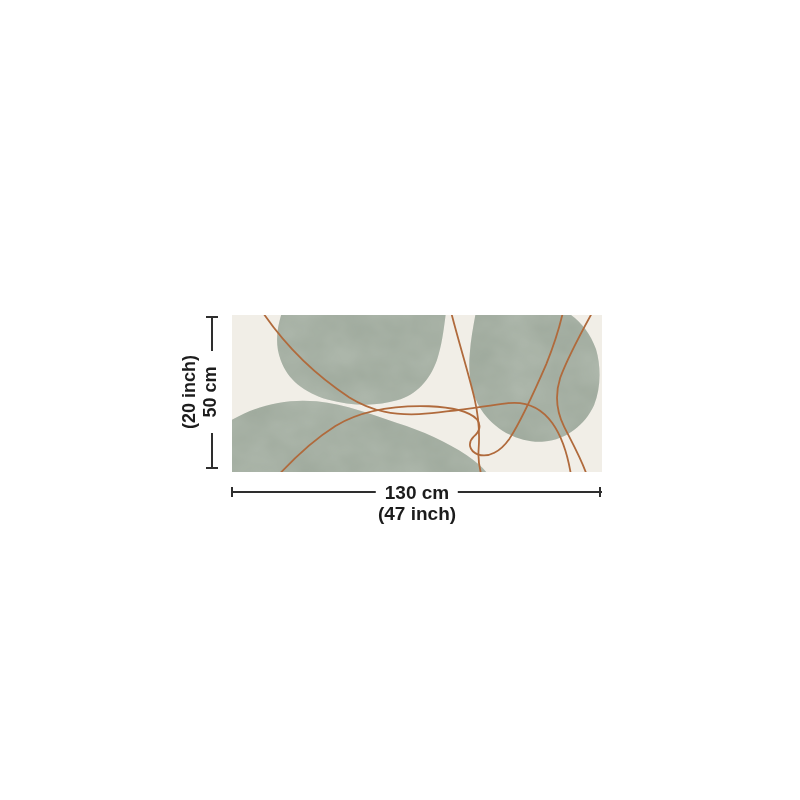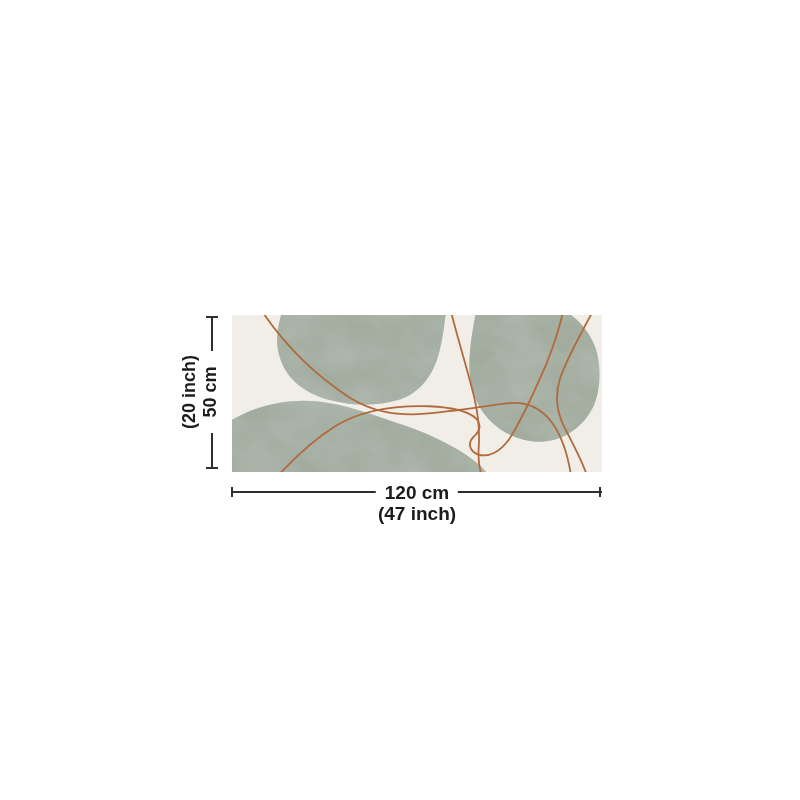--- a/index.html
+++ b/index.html
@@ -111,16 +111,16 @@
   <div class="dim-tick v-tick-top"></div>
   <div class="dim-tick v-tick-bottom"></div>
   <div class="dim-text v-label">
     <div>(20 inch)</div>
     <div>50 cm</div>
   </div>
 
   <div class="dim-line h-line"></div>
   <div class="dim-tick h-tick-left"></div>
   <div class="dim-tick h-tick-right"></div>
-  <div class="dim-text h-label">120 cm</div>
+  <div class="dim-text h-label">130 cm</div>
   <div class="dim-text h-sublabel">(47 inch)</div>
 
 </div>
 
 </body></html>

